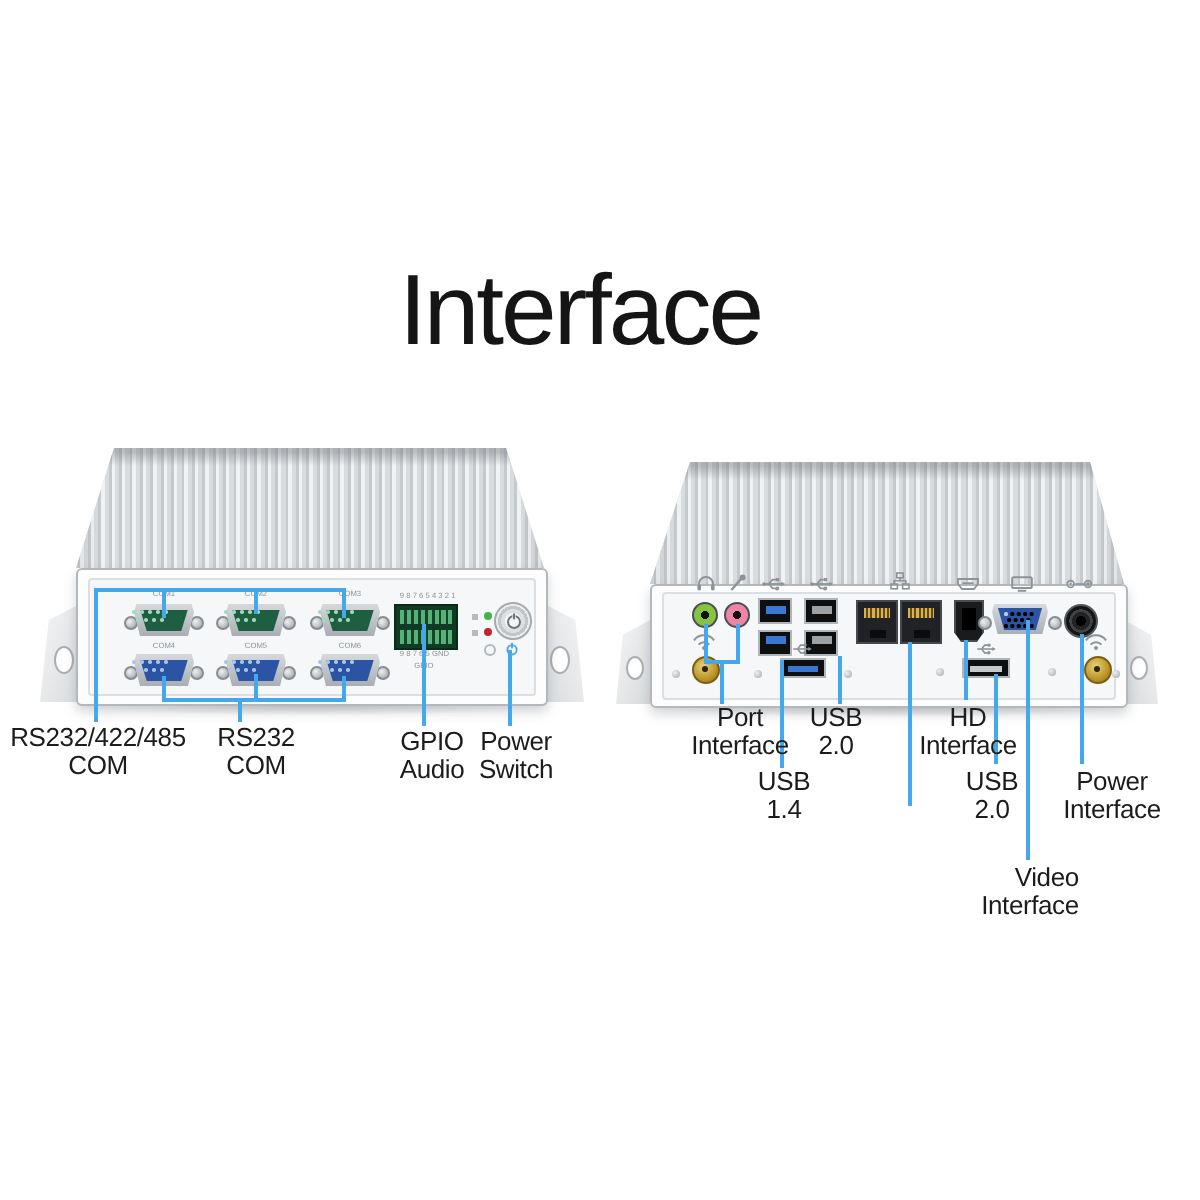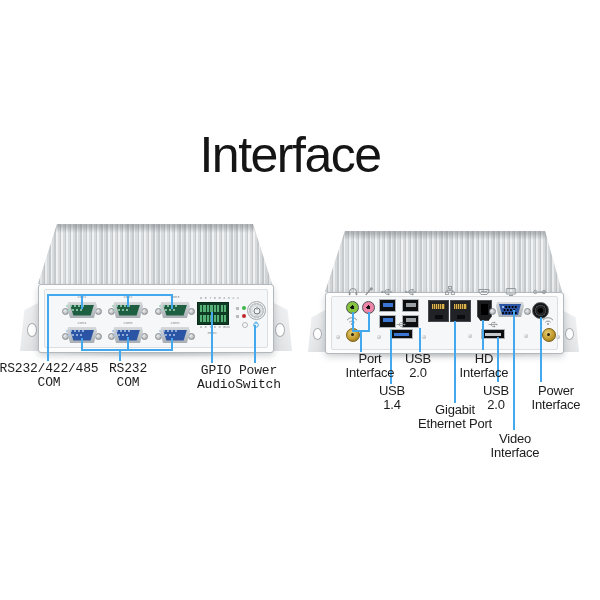--- a/index.html
+++ b/index.html
@@ -90,21 +90,21 @@
   .icon{position:absolute;z-index:4;transform:translateX(-50%);}
   .comlbl{z-index:4;}
 </style>
 </head>
 <body>
 
 <div id="canvas">
 
   <div id="title">Interface</div>
 
-  <div class="device" style="left:18px;top:222px;width:276px;height:175px;font-family:Liberation Mono, monospace;">
+  <div class="device" style="left:18px;top:222px;width:276px;height:175px;">
     <div class="gshadow" style="left:12px;top:124px;width:252px;height:12px;"></div>
     <div class="heatsink" style="left:0;top:2px;width:274px;height:60px;clip-path:polygon(39px 0,235px 0,254px 60px,20px 60px);"></div>
     <div class="ear" style="left:2px;top:79px;width:22px;height:50px;">
       <div class="ear-hole" style="left:7px;top:22px;width:8px;height:12px;"></div>
     </div>
     <div class="ear flip" style="left:252px;top:79px;width:22px;height:50px;">
       <div class="ear-hole" style="left:7px;top:22px;width:8px;height:12px;"></div>
     </div>
     <div class="panel" style="left:20px;top:62px;width:234px;height:67px;"></div>
     <div class="panel-face" style="left:26px;top:67px;width:222px;height:57px;"></div>
@@ -385,23 +385,19 @@
       <span>1.4</span>
     </div>
     <div class="lbl" style="left:190px;top:162px;">
       <span>USB</span><br>
       <span>2.0</span>
     </div>
     <div class="lbl" style="left:250px;top:162px;">
       <span>Power</span><br>
       <span>Interface</span>
     </div>
-    <div class="lbl" style="left:149px;top:181px;">
-      <span>Gigabit</span><br>
-      <span>Ethernet Port</span>
-    </div>
-    <div class="lbl" style="left:209px;top:210px;">
+    <div class="lbl" style="left:209px;top:210px;text-align:right;">
       <span>Video</span><br>
       <span>Interface</span>
     </div>
   </div>
 
 </div>
 
 </body></html>

